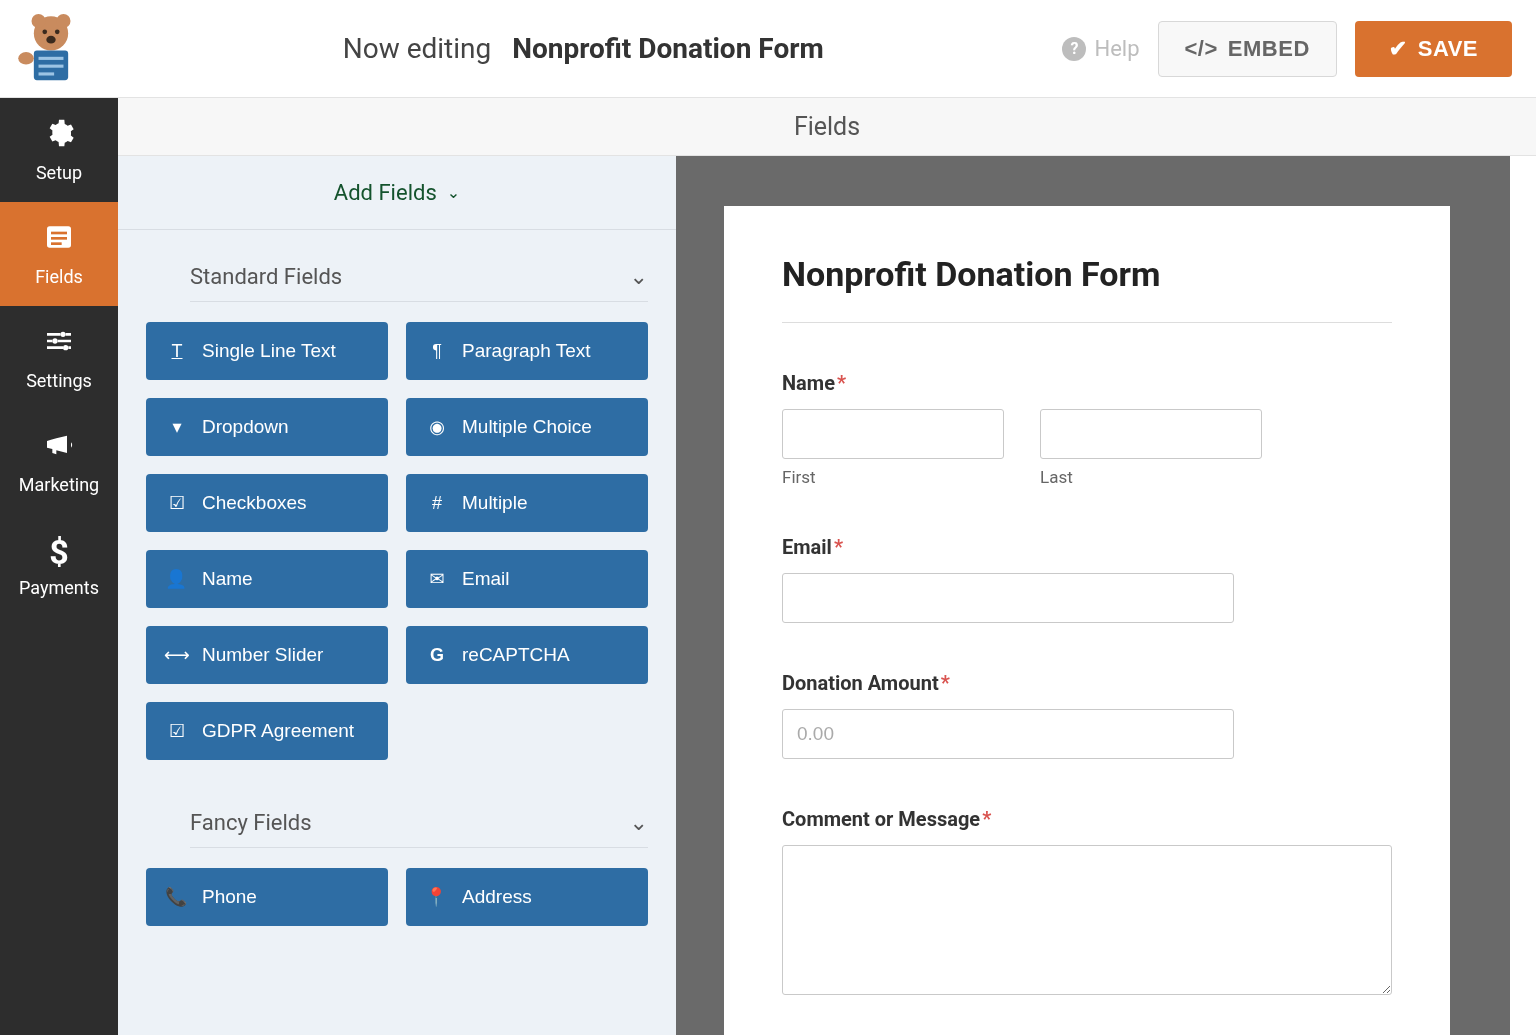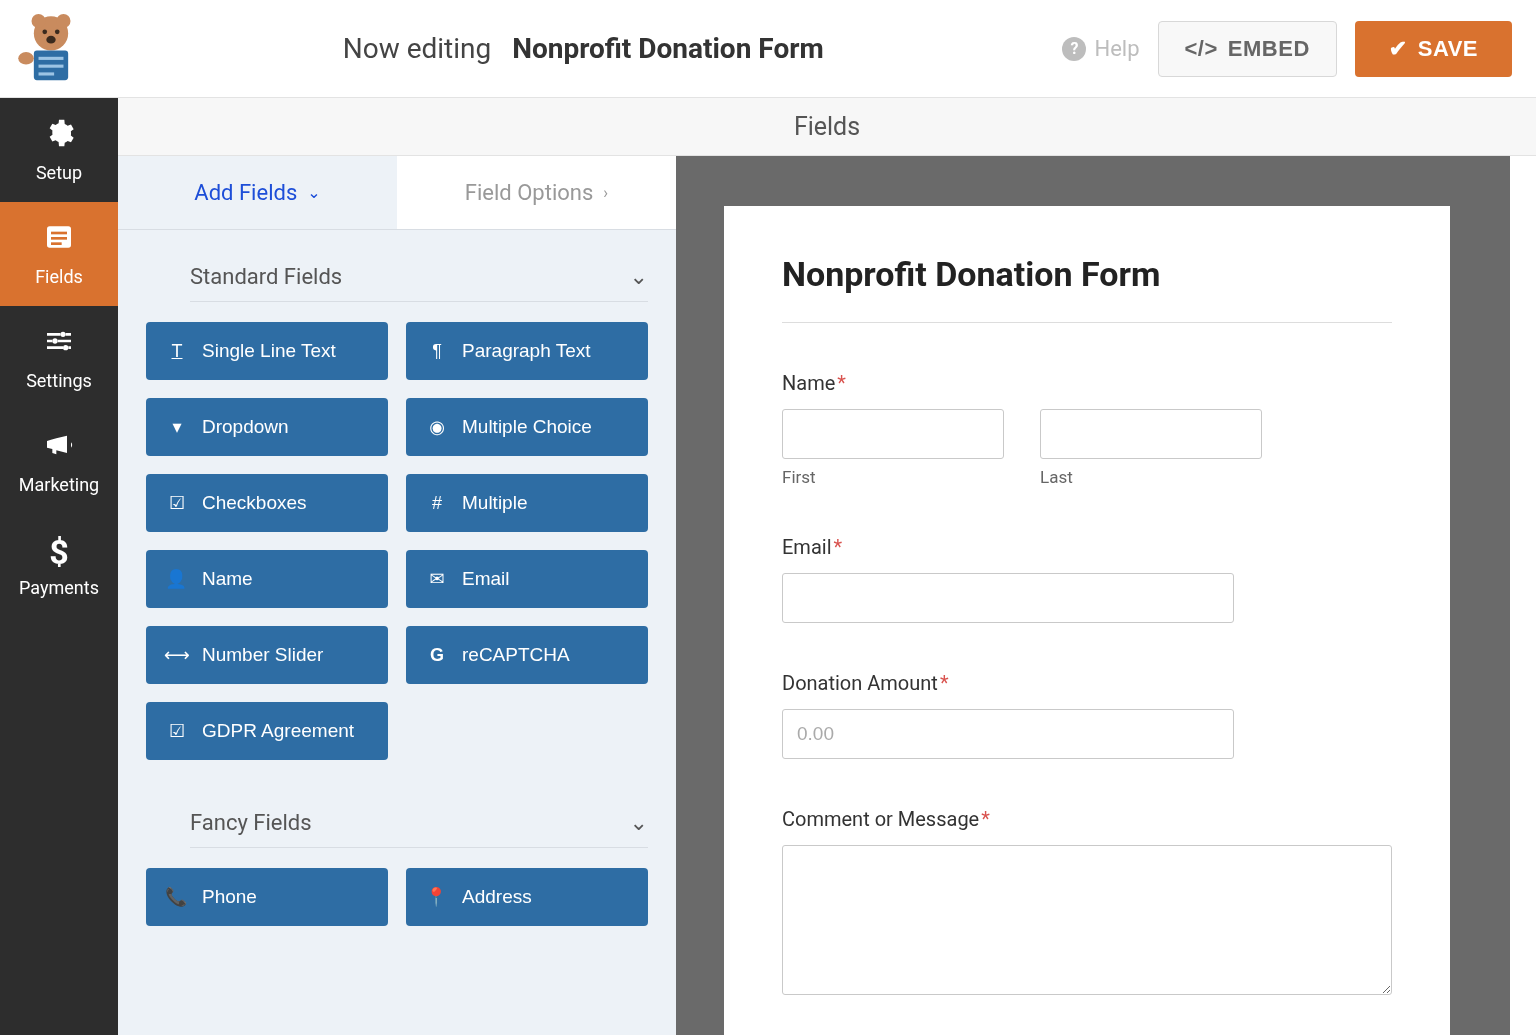--- a/index.html
+++ b/index.html
@@ -137,21 +137,21 @@
   height: 74px;
   border-bottom: 1px solid #d8dde3;
   background: #edf2f7;
 }
 .tab {
   flex: 1;
   display: flex;
   align-items: center;
   justify-content: center;
   gap: 10px;
-  color: #1d4ed8;
+  color: #14532d;
   font-size: 22px;
   cursor: pointer;
 }
 .tab.inactive { background: #fff; color: #999; }
 .chev { font-size: 16px; }
 
 .panel-scroll {
   flex: 1;
   overflow-y: scroll;
   padding: 24px 28px 40px 28px;
@@ -211,21 +211,21 @@
 }
 .form-title {
   font-size: 34px;
   font-weight: 700;
   color: #222;
   margin-bottom: 28px;
 }
 .form-hr { border: none; border-top: 1px solid #ddd; margin-bottom: 40px; }
 .form-label {
   font-size: 20px;
-  font-weight: 400;
+  font-weight: 700;
   color: #333;
   margin-bottom: 14px;
   display: block;
   margin-top: 48px;
 }
 .req { color: #d9534f; margin-left: 2px; }
 .name-row { display: flex; gap: 36px; }
 .name-row .sub { flex: 1; max-width: 222px; }
 .form-input, .form-textarea {
   width: 100%;
@@ -338,24 +338,20 @@
       <div class="fields-header">Fields</div>
 
       <div class="split">
 
         <div class="panel-wrap">
           <div class="tabs">
             <div class="tab">
               <span>Add Fields</span>
               <span class="chev">⌄</span>
             </div>
-            <div class="tab inactive">
-              <span>Field Options</span>
-              <span class="chev">›</span>
-            </div>
           </div>
 
           <div class="panel-scroll">
 
             <div class="section-head">
               <span>Standard Fields</span>
               <span>⌄</span>
             </div>
 
             <div class="field-grid">

